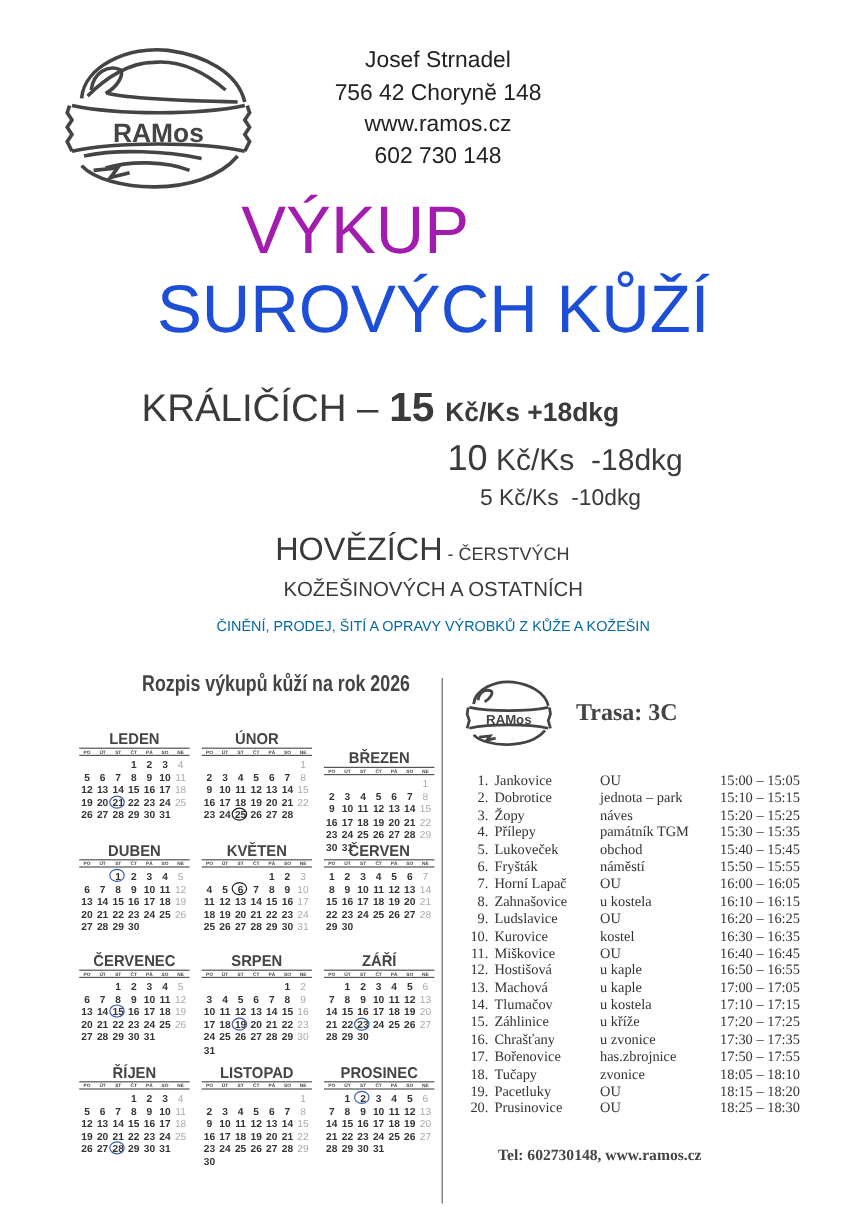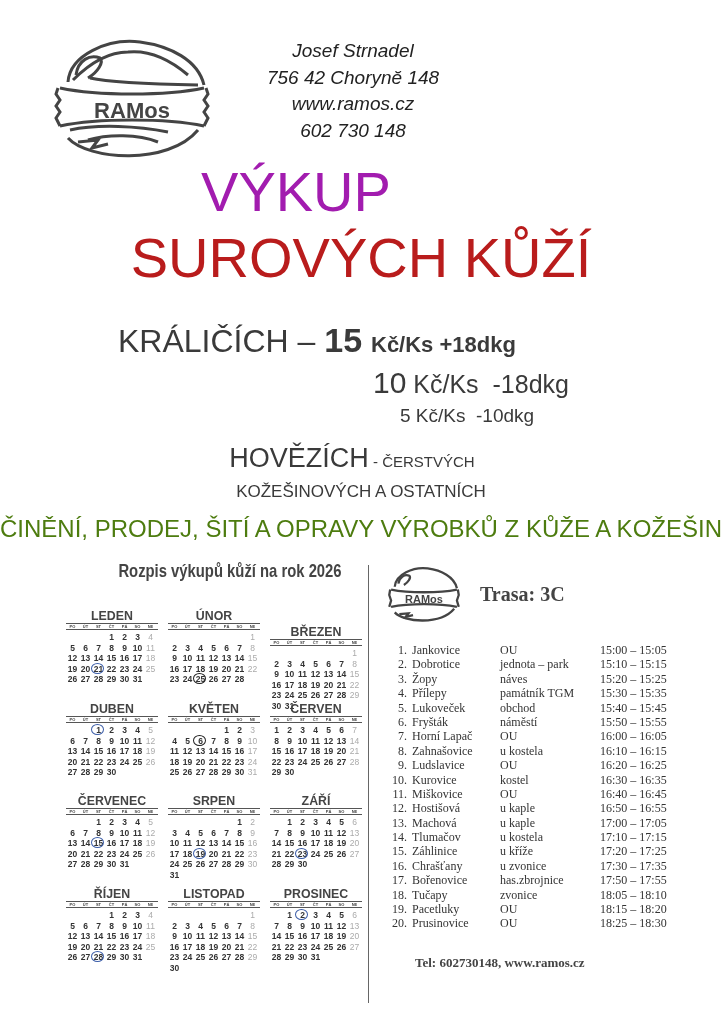--- a/index.html
+++ b/index.html
@@ -1,32 +1,32 @@
 <!DOCTYPE html>
 <html><head>
 <meta charset="utf-8">
 <style>
   html, body { margin:0; padding:0; background:#fff; }
   body { width:722px; height:1024px; position:relative; overflow:hidden; font-family:"Liberation Sans", sans-serif; color:#333; }
   .abs { position:absolute; }
   #logo-main { left:48px; top:30px; width:168px; height:140px; }
-  .contact { left:228px; top:38px; width:250px; text-align:center; font-size:19px; line-height:26.5px; color:#222;font-style:italic; }
+  .contact { left:240px; top:38px; width:250px; text-align:center; font-size:19px; line-height:26.5px; color:#222; }
   .title1 { left:0; width:592px; top:162px; text-align:center; font-size:56px; line-height:60px; color:#a21caf; letter-spacing:0px; }
-  .title2 { left:0; width:722px; top:228px; text-align:center; font-size:56px; line-height:60px; color:#b91c1c; }
+  .title2 { left:0; width:722px; top:228px; text-align:center; font-size:56px; line-height:60px; color:#1d4ed8; }
   .price1 { left:118px; top:320px; font-size:32px; line-height:40px; color:#3a3a3a; white-space:nowrap; }
   .price1 .big { font-weight:bold; font-size:34px; }
   .price1 .unit { font-weight:bold; font-size:22px; }
   .price2 { left:373px; top:368px; font-size:25px; line-height:30px; color:#3a3a3a; white-space:nowrap; }
   .price2 .n { font-size:30px; }
   .price3 { left:400px; top:404px; font-size:19px; line-height:24px; color:#3a3a3a; white-space:nowrap; }
   .line-hov { left:0; width:704px; top:443px; text-align:center; color:#3a3a3a; white-space:nowrap; }
   .line-hov .h { font-size:27px; }
   .line-hov .s { font-size:15px; }
   .line-koz { left:0; width:722px; top:482px; text-align:center; font-size:17px; color:#3a3a3a; }
-  .line-cin { left:0; width:722px; top:515px; text-align:center; font-size:24px; color:#4d7c0f; }
+  .line-cin { left:0; width:722px; top:515px; text-align:center; font-size:12px; color:#0369a1; }
   .rozpis { left:92px; top:560px; width:240px; text-align:center; font-size:19px; font-weight:bold; color:#444; transform:scaleX(0.78); transform-origin:center; white-space:nowrap; }
   .divider { left:368px; top:565px; width:1px; height:438px; background:#666; }
   .cal-grid { left:66px; top:608px; width:290px; }
   .month { position:absolute; width:92px; }
   .month .mname { text-align:center; font-weight:bold; font-size:13px; color:#444; height:15px; line-height:15px; transform:scaleX(0.95); }
   .month .dhead { display:grid; grid-template-columns:repeat(7,13px); border-top:1px solid #555; border-bottom:1px solid #555; height:5px; font-size:4px; line-height:5px; color:#444; margin-bottom:2px; }
   .month .dhead span { text-align:center; font-weight:bold; }
   .month .days { display:grid; grid-template-columns:repeat(7,13px); grid-auto-rows:10.5px; font-size:8.5px; font-weight:bold; color:#333; }
   .month .days span { text-align:center; line-height:10.5px; position:relative; }
   .month .days span.sun { color:#aaa; font-weight:normal; }

